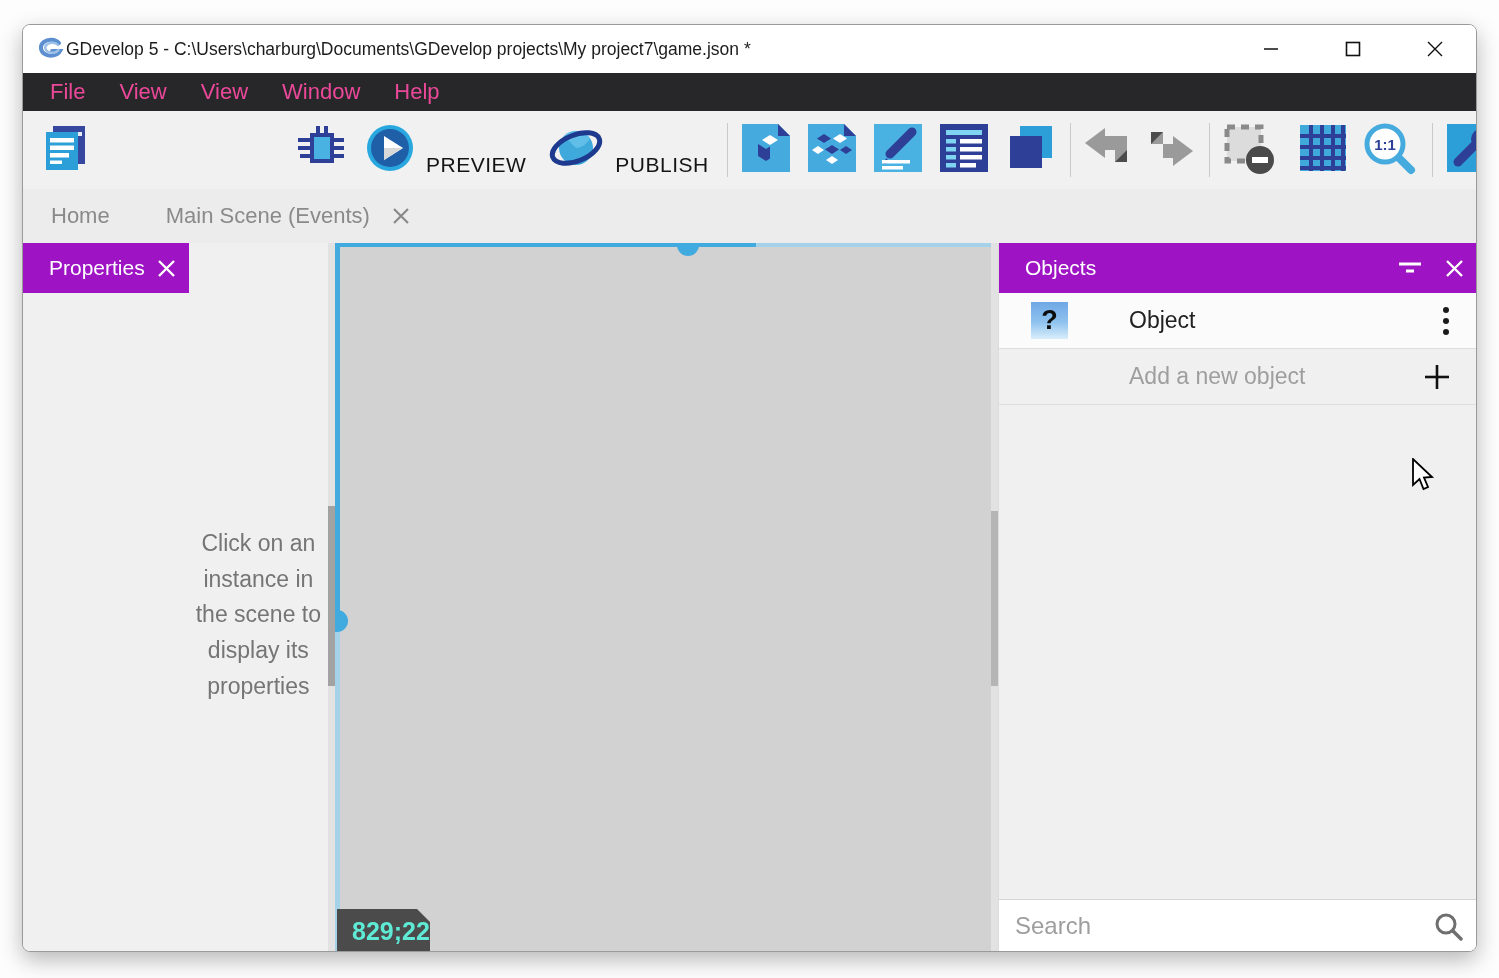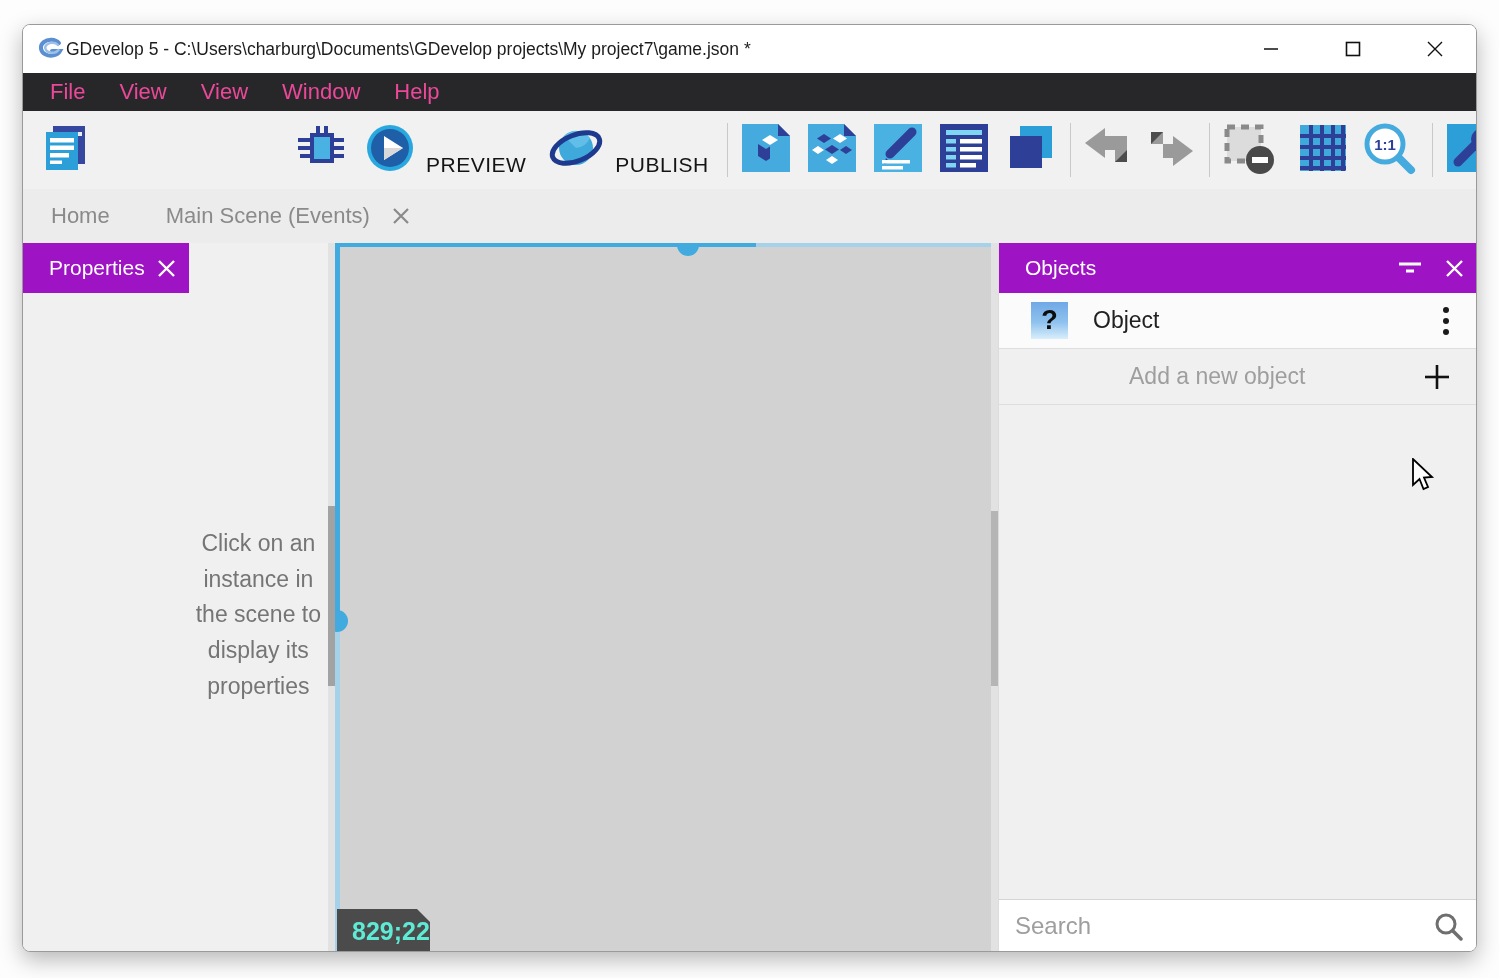--- a/index.html
+++ b/index.html
@@ -68,21 +68,21 @@
   }
 
   .objects-panel { width:480px; background:#f0f0f0; display:flex; flex-direction:column; border-left:1px solid #dcdcdc; position:relative; }
   .obj-row { height:56px; background:#fbfbfb; border-bottom:1px solid #dedede; display:flex; align-items:center; }
   .obj-thumb {
     margin-left:32px; width:37px; height:37px;
     background:linear-gradient(180deg,#6fa8e6 0%,#8fc2ee 55%,#d9eefb 100%);
     display:flex; align-items:center; justify-content:center;
     font-weight:bold; font-size:27px; color:#0c0c0c;
   }
-  .obj-name { margin-left:25px; font-size:23px; color:#212121; }
+  .obj-name { margin-left:61px; font-size:23px; color:#212121; }
   .obj-menu { margin-left:auto; margin-right:26px; display:flex; align-items:center; }
   .add-row { height:56px; border-bottom:1px solid #dedede; display:flex; align-items:center; }
   .add-label { margin-left:130px; font-size:23px; color:#9e9e9e; }
   .add-btn { margin-left:auto; margin-right:26px; display:flex; align-items:center; }
   .obj-fill { flex:1; }
   .searchbar { height:52px; background:#ffffff; border-top:1px solid #d5d5d5; display:flex; align-items:center; flex:0 0 auto; }
   .search-input { flex:1; border:none; outline:none; background:transparent; font-size:24px; color:#444; padding-left:16px; font-family:"Liberation Sans",sans-serif; }
   .search-input::placeholder { color:#9e9e9e; }
   .search-icon-box { width:56px; display:flex; align-items:center; justify-content:center; }
 

